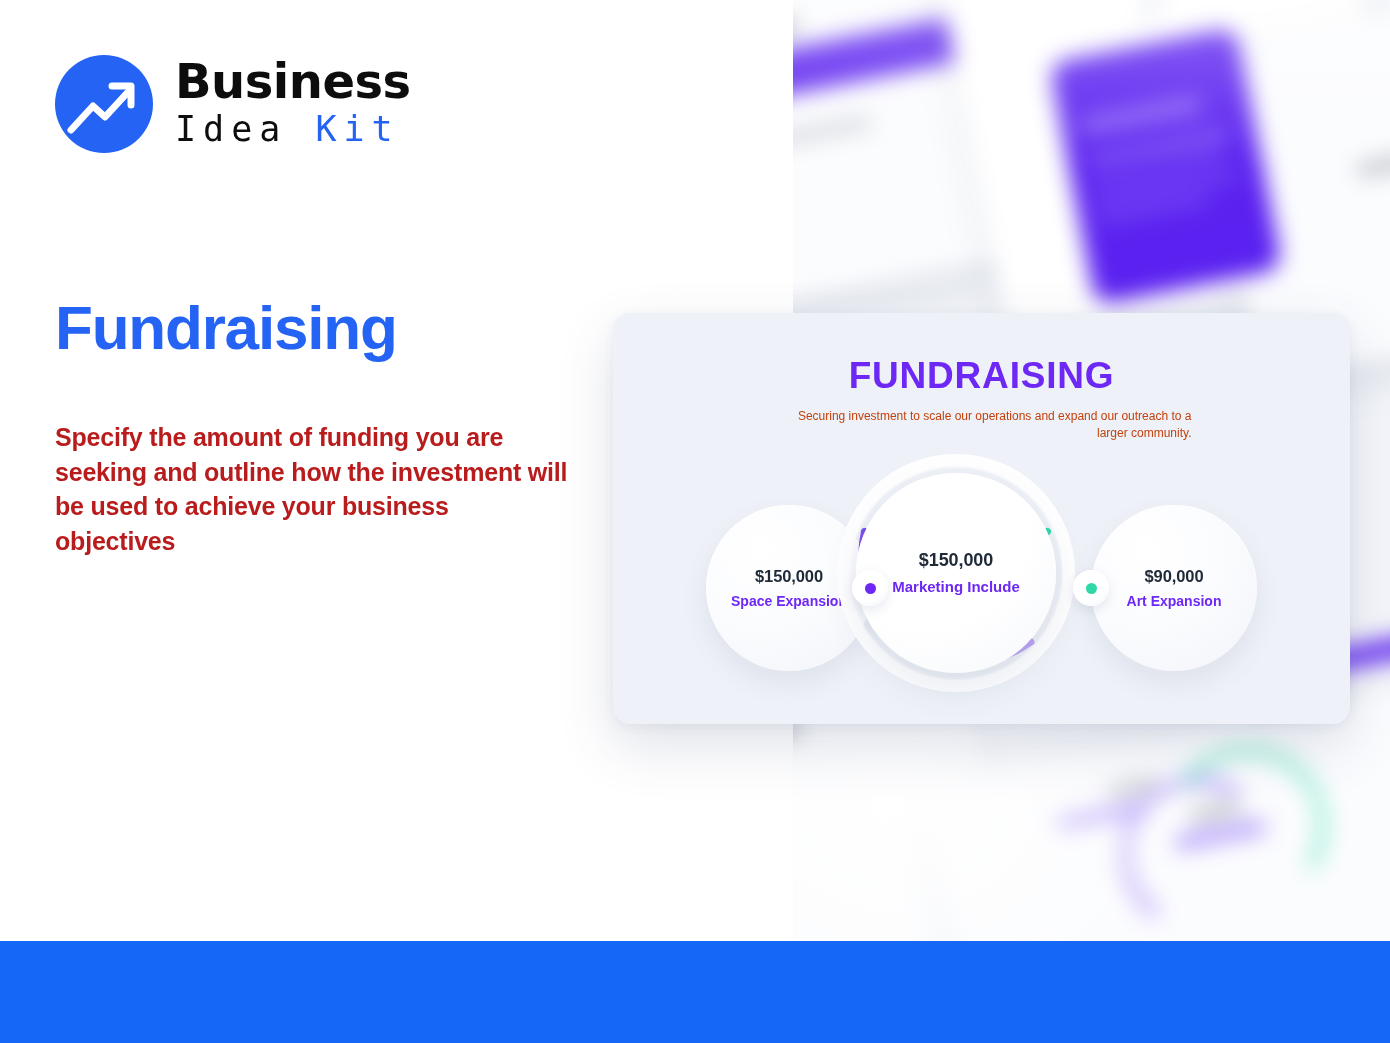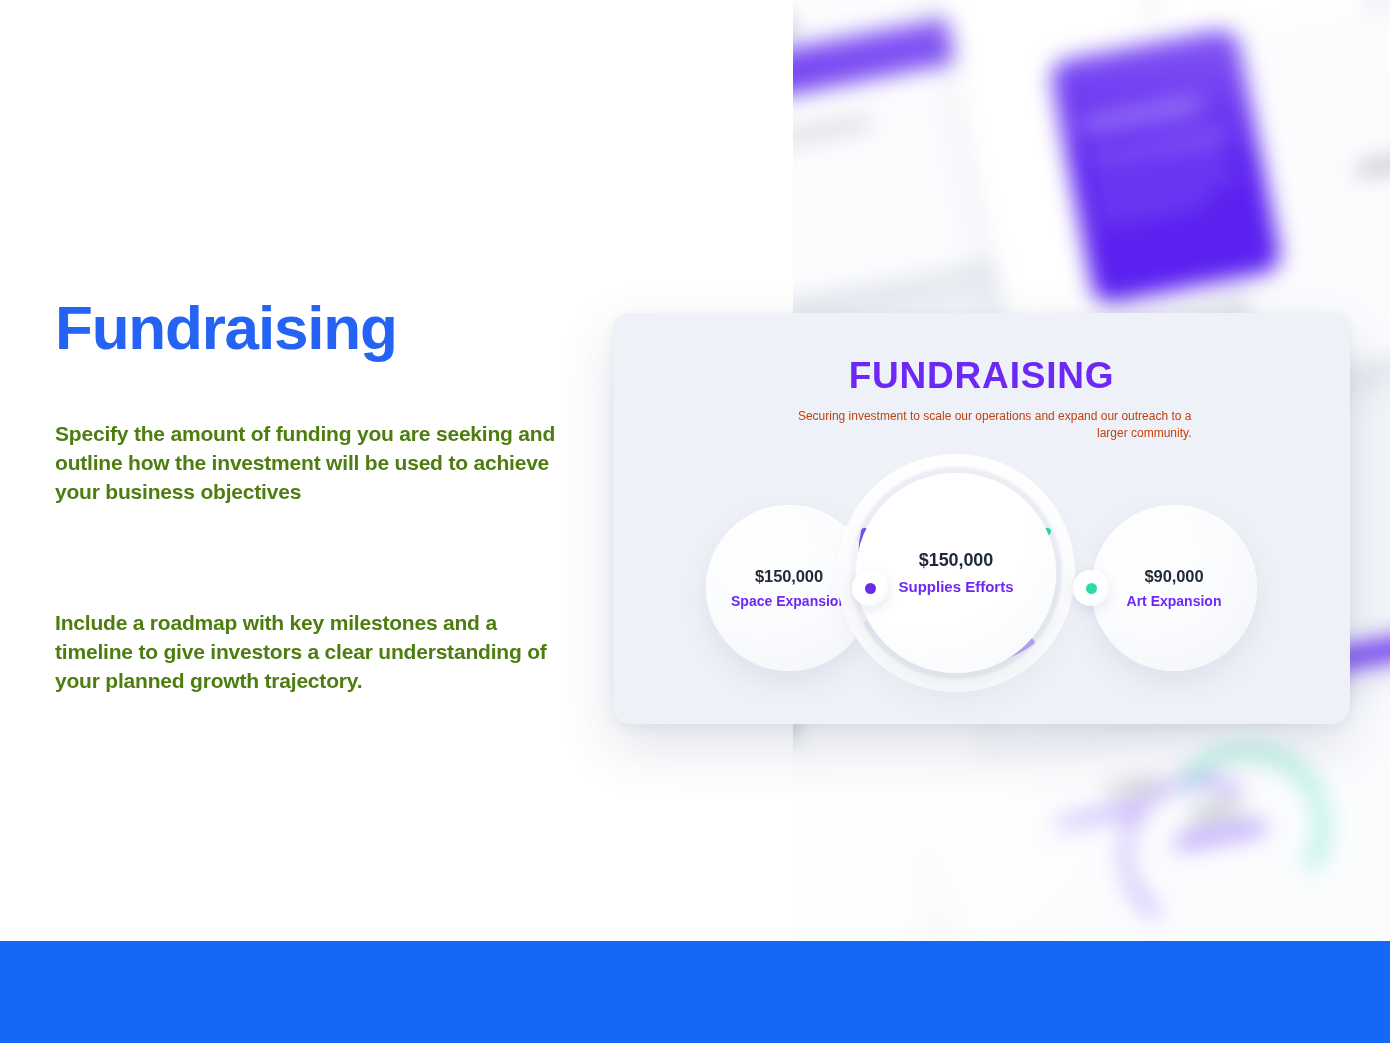--- a/index.html
+++ b/index.html
@@ -127,23 +127,23 @@
     font-weight: 700;
     color: #2563f5;
     letter-spacing: -1.2px;
     line-height: 1.05;
   }
 
   .body-p1, .body-p2 {
     position: absolute;
     left: 55px;
     width: 520px;
-    font-size: 21px;
-    font-weight: 700;
-    color: #4d7c0f;
+    font-size: 25px;
+    font-weight: 700;
+    color: #b91c1c;
     line-height: 1.38;
     letter-spacing: -0.2px;
   }
   .body-p1 { top: 420px; }
   .body-p2 { top: 609px; }
 
   
   .fg-card {
     position: absolute;
     left: 613px; top: 313px;
@@ -321,26 +321,39 @@
         <div class="blk" style="left:380px;top:-50px;width:150px;height:22px;opacity:.9;"></div>
         <div class="blk-gray" style="left:330px;top:-18px;width:90px;height:13px;opacity:.45;"></div>
       </div>
 
     </div>
     <div class="photo-fade"></div>
   </div>
 
   <div class="left-col">
 
+    <div class="logo-row">
+      <div class="logo-mark">
+        <svg width="98" height="98" viewBox="0 0 98 98" aria-hidden="true">
+          <path d="M16 75 L38 51 L50 62 L73 37" fill="none" stroke="#ffffff" stroke-width="7" stroke-linecap="round" stroke-linejoin="round"></path>
+          <path d="M57 31 L76 31 L76 50" fill="none" stroke="#ffffff" stroke-width="7" stroke-linecap="round" stroke-linejoin="round"></path>
+        </svg>
+      </div>
+      <div class="logo-words">
+        <div class="logo-line1">Business</div>
+        <div class="logo-line2">
+          <span>Idea</span><span>&nbsp;</span><span class="logo-kit">Kit</span>
+        </div>
+      </div>
+    </div>
 
     <h1 class="page-title">Fundraising</h1>
 
     <p class="body-p1">Specify the amount of funding you are seeking and outline how the investment will be used to achieve your business objectives</p>
 
-    <p class="body-p2">Include a roadmap with key milestones and a timeline to give investors a clear understanding of your planned growth trajectory.</p>
   </div>
 
   <div class="fg-card">
     <div class="card-deco"></div>
 
     <div class="card-title">FUNDRAISING</div>
 
     <div class="card-sub">Securing investment to scale our operations and expand our outreach to a larger community.</div>
 
     <div class="circles">
@@ -365,21 +378,21 @@
           </linearGradient>
         </defs>
 
         <path d="M 33.5 166.5 A 107 107 0 0 1 216.5 166.5" fill="none" stroke="url(#gradGreen)" stroke-width="7" stroke-linecap="round" transform="rotate(180 125 125)"></path>
 
         <path d="M 33.5 83.5 A 107 107 0 0 0 200 194" fill="none" stroke="url(#gradPurple)" stroke-width="7" stroke-linecap="round"></path>
       </svg>
 
       <div class="bubble bubble-center">
         <div class="amount">$150,000</div>
-        <div class="label">Supplies Efforts</div>
+        <div class="label">Marketing Include</div>
       </div>
 
       <div class="bubble bubble-side bubble-right">
         <div class="amount">$90,000</div>
         <div class="label">Art Expansion</div>
       </div>
 
       <div class="node node-left">
         <span class="node-dot dot-p"></span>
       </div>

